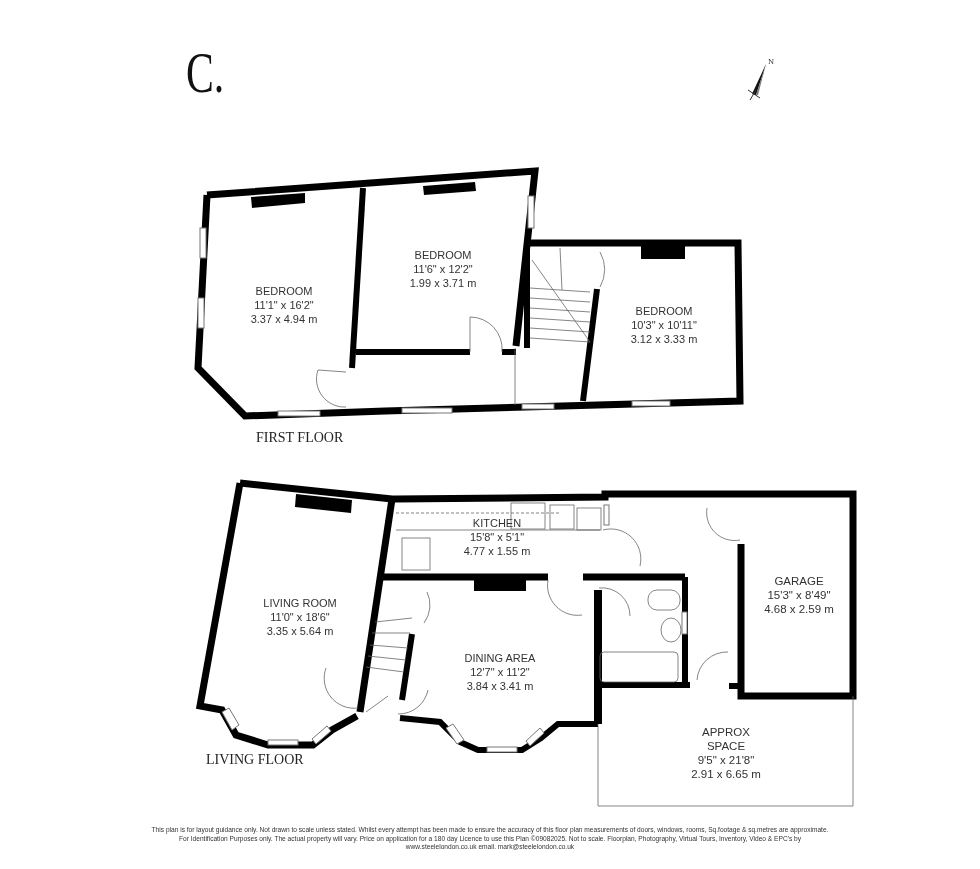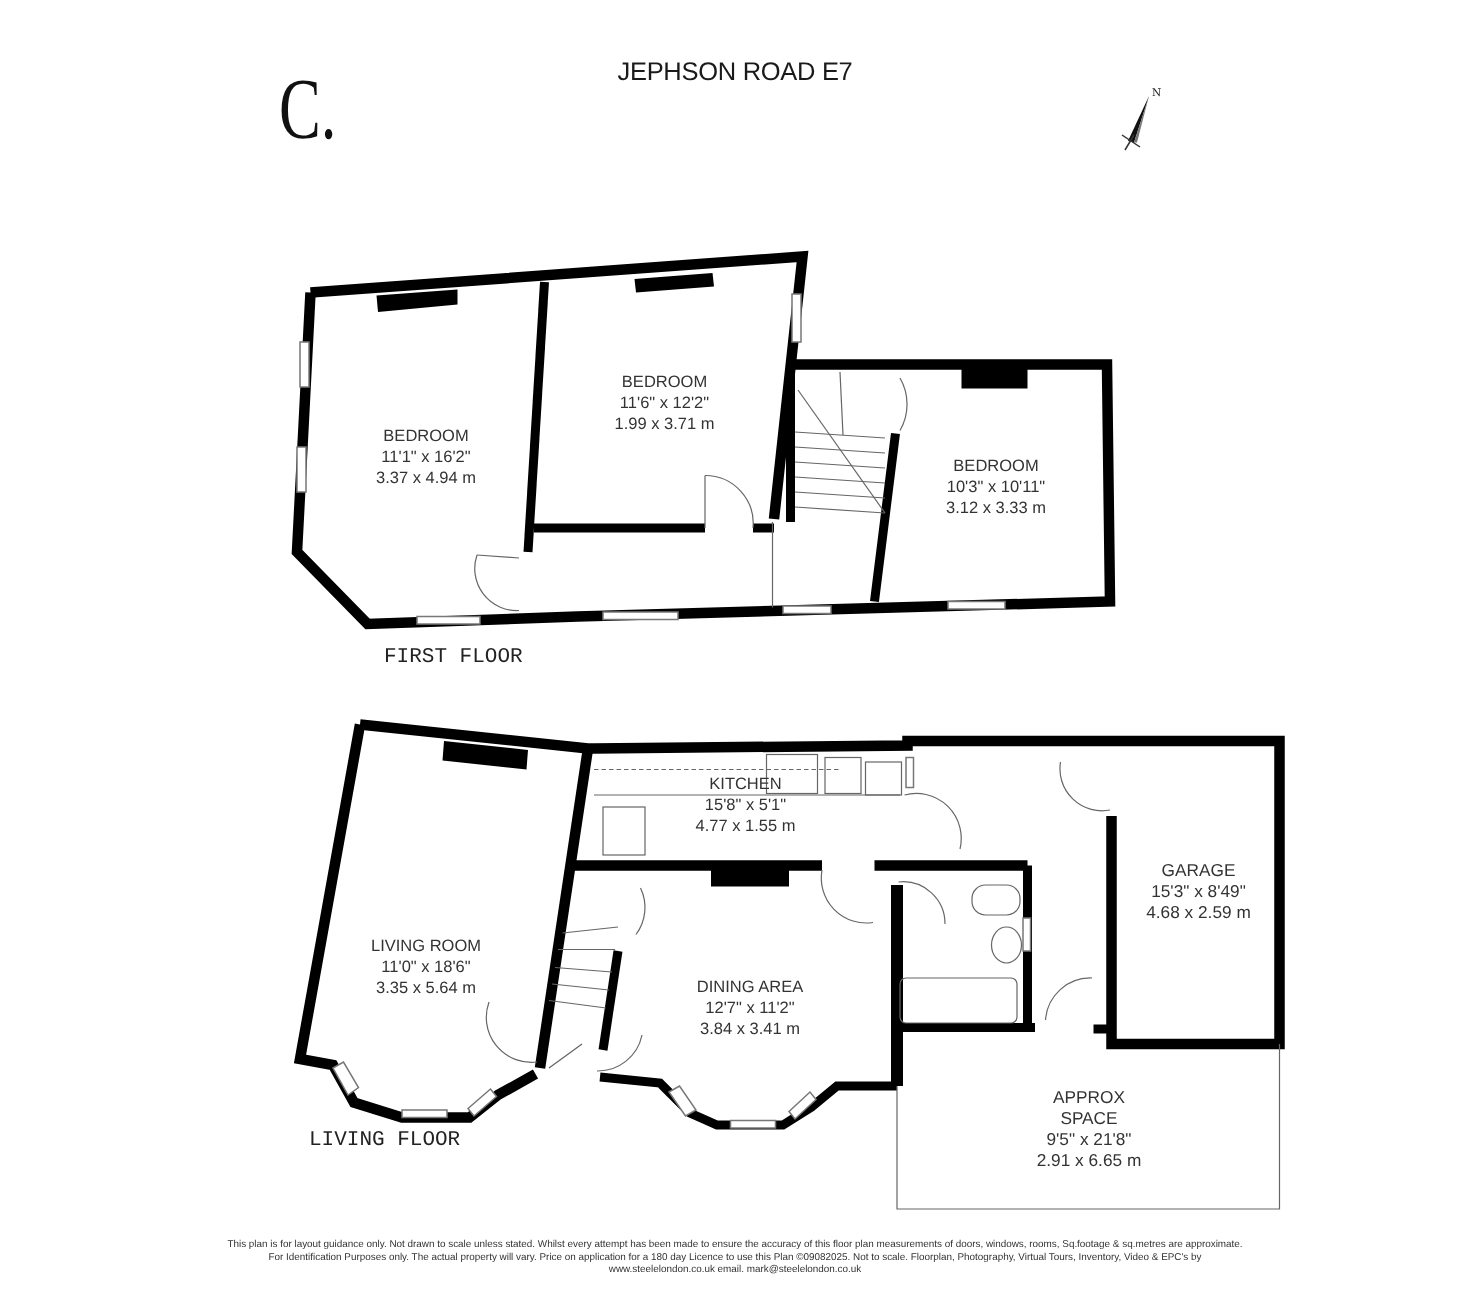--- a/index.html
+++ b/index.html
@@ -4,30 +4,29 @@
 <style>
   html, body { margin:0; padding:0; background:#ffffff; }
   body { width:980px; height:869px; position:relative; overflow:hidden; font-family:"DejaVu Sans", sans-serif; color:#1a1a1a; }
   .header { position:absolute; left:0; top:36px; width:980px; text-align:center; font-family:"Liberation Sans", sans-serif; font-size:17px; line-height:23px; color:#1a1a1a; letter-spacing:-0.2px; }
   .logo { position:absolute; left:186px; top:44px; font-family:"Liberation Serif", serif; font-size:58px; line-height:58px; color:#111; transform:scaleX(0.72); transform-origin:left top; }
   .compass { position:absolute; left:738px; top:56px; width:40px; height:50px; }
   svg.plan { position:absolute; left:0; top:0; }
   .room-label { position:absolute; text-align:center; font-family:Liberation Sans, sans-serif; font-size:11px; line-height:14px; color:#333; white-space:nowrap; transform:translateX(-50%); }
   .room-label.alt { font-family:"Liberation Sans", sans-serif; font-size:11.5px; }
   .room-label span { display:block; }
-  .floor-label { position:absolute; font-family:Liberation Mono, monospace; font-size:14px; color:#222; white-space:nowrap; }
+  .floor-label { position:absolute; font-family:Liberation Serif, serif; font-size:14px; color:#222; white-space:nowrap; }
   .footer { position:absolute; left:0; top:826px; width:980px; text-align:center; font-family:"Liberation Sans", sans-serif; font-size:6.6px; line-height:8.5px; color:#333; }
   .footer span { display:block; }
 </style>
 </head>
 <body>
 
 <div class="logo">C.</div>
 <div class="header">
-  <div>JEPHSON ROAD E7</div>
 </div>
 <svg class="compass" viewBox="0 0 40 50" width="40" height="50">
   <polygon points="28,8 14,38 18,39" fill="#111"></polygon>
   <polygon points="28,8 18,39 20,39" fill="#777"></polygon>
   <line x1="10" y1="34" x2="22" y2="42" stroke="#333" stroke-width="1"></line>
   <line x1="12" y1="44" x2="18" y2="34" stroke="#333" stroke-width="1"></line>
   <text x="30" y="8" font-size="7" font-family="DejaVu Serif, serif" fill="#222">N</text>
 </svg>
 
 <svg class="plan" width="980" height="869" viewBox="0 0 980 869">
@@ -148,21 +147,21 @@
   <span>11'6" x 12'2"</span>
   <span>1.99 x 3.71 m</span>
 </div>
 <div class="room-label" style="left:664px; top:304px;">
   <span>BEDROOM</span>
   <span>10'3" x 10'11"</span>
   <span>3.12 x 3.33 m</span>
 </div>
 <div class="floor-label" style="left:256px; top:430px;">FIRST FLOOR</div>
 
-<div class="room-label" style="left:284px; top:596px;margin-top:28px;">
+<div class="room-label" style="left:300px; top:596px;">
   <span>LIVING ROOM</span>
   <span>11'0" x 18'6"</span>
   <span>3.35 x 5.64 m</span>
 </div>
 <div class="room-label" style="left:497px; top:516px;">
   <span>KITCHEN</span>
   <span>15'8" x 5'1"</span>
   <span>4.77 x 1.55 m</span>
 </div>
 <div class="room-label" style="left:500px; top:651px;">

